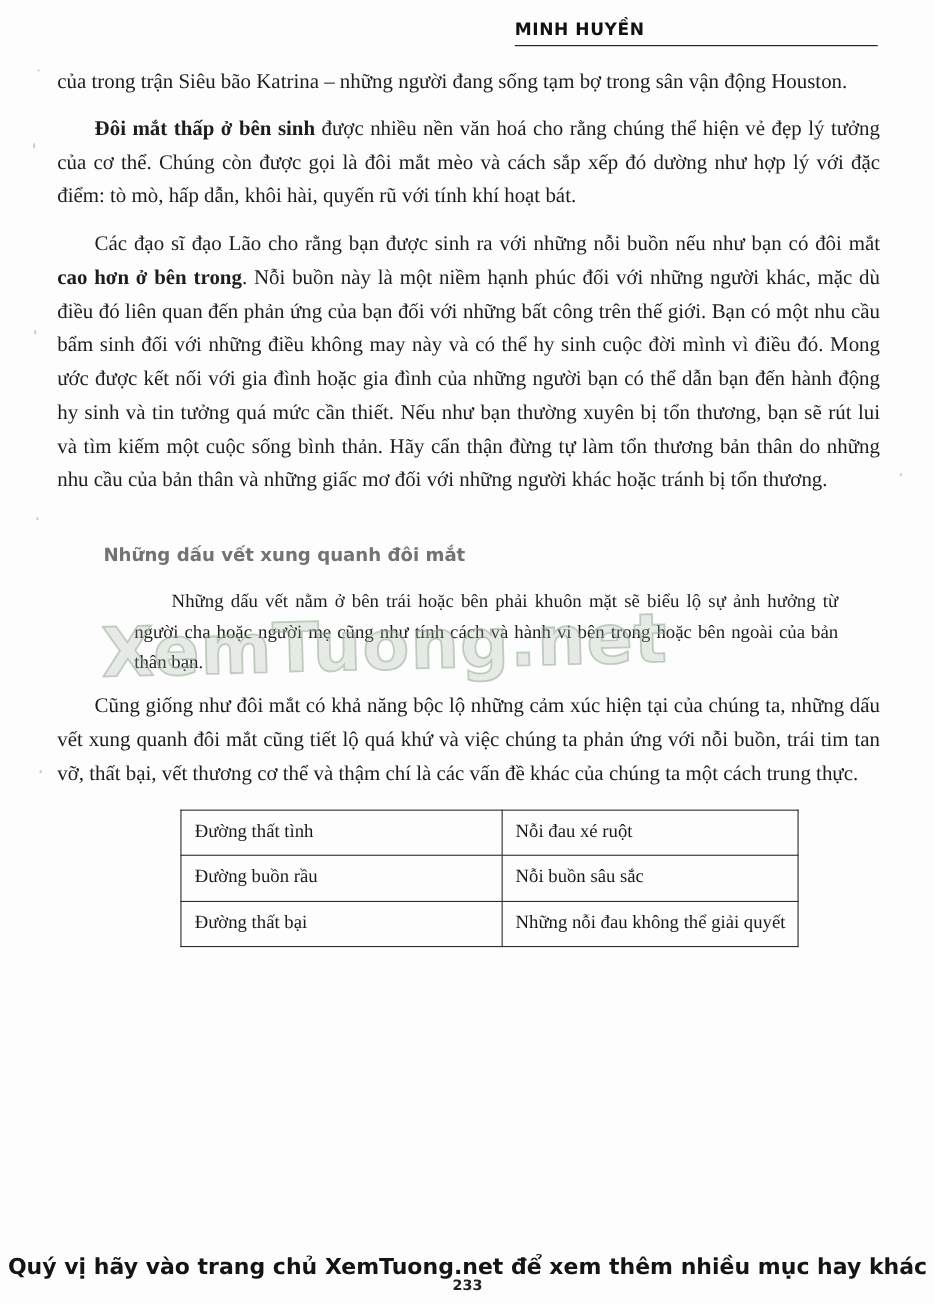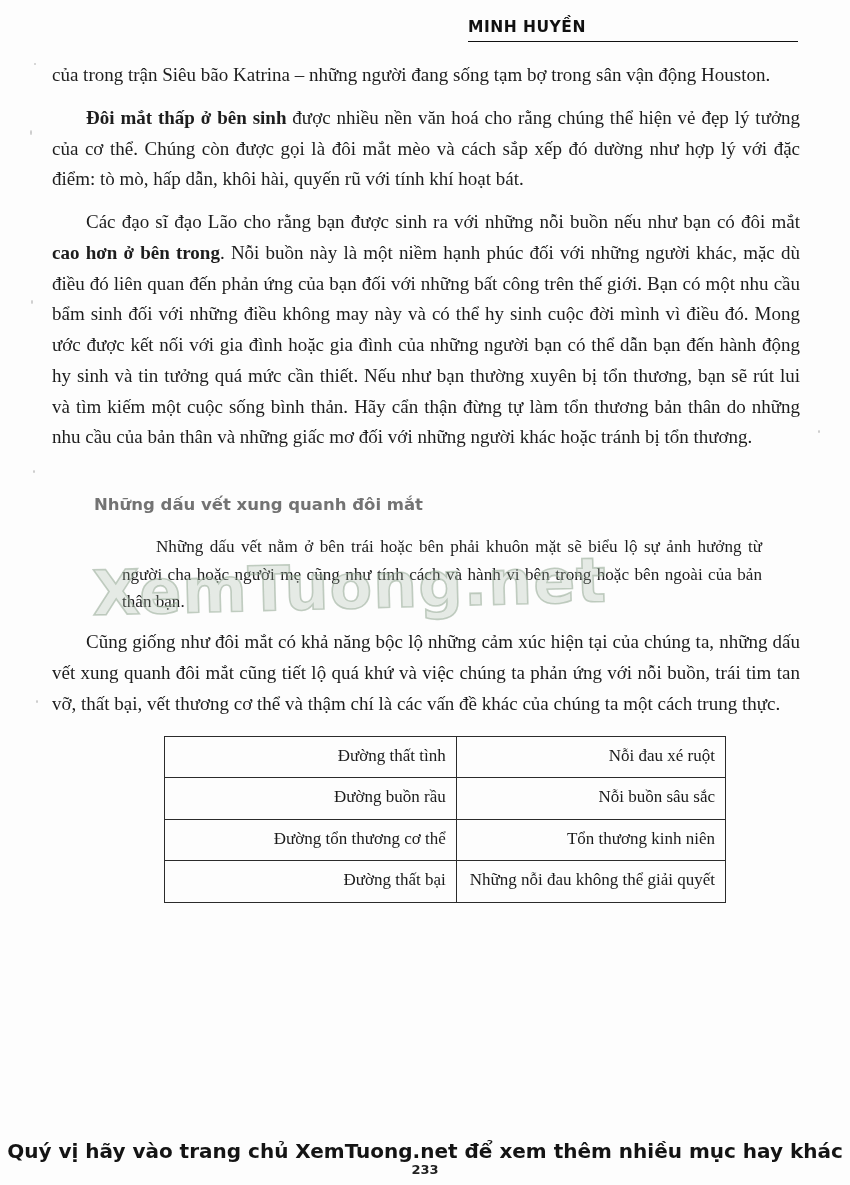--- a/index.html
+++ b/index.html
@@ -82,21 +82,20 @@
     text-align: justify;
     font-size: 17.1px;
     line-height: 1.60;
   }
 
   
   .table-wrap {
     margin-top: 16px;
     margin-left: 112px;
     width: 562px;
-    text-align: right;
   }
   table {
     border-collapse: collapse;
     width: 100%;
   }
   table td {
     border: 1.4px solid #2b2b2b;
     padding: 7px 10px 9px 12px;
     font-size: 17px;
     line-height: 1.45;
@@ -204,24 +203,20 @@
         <tbody>
           <tr>
             <td class="col1">Đường thất tình</td>
             <td>Nỗi đau xé ruột</td>
           </tr>
           <tr>
             <td class="col1">Đường buồn rầu</td>
             <td>Nỗi buồn sâu sắc</td>
           </tr>
           <tr>
-            <td class="col1">Đường tổn thương cơ thể</td>
-            <td>Tổn thương kinh niên</td>
-          </tr>
-          <tr>
             <td class="col1">Đường thất bại</td>
             <td>Những nỗi đau không thể giải quyết</td>
           </tr>
         </tbody>
       </table>
     </div>
 
   </div>
 
   <div class="watermark">XemTuong.net</div>

